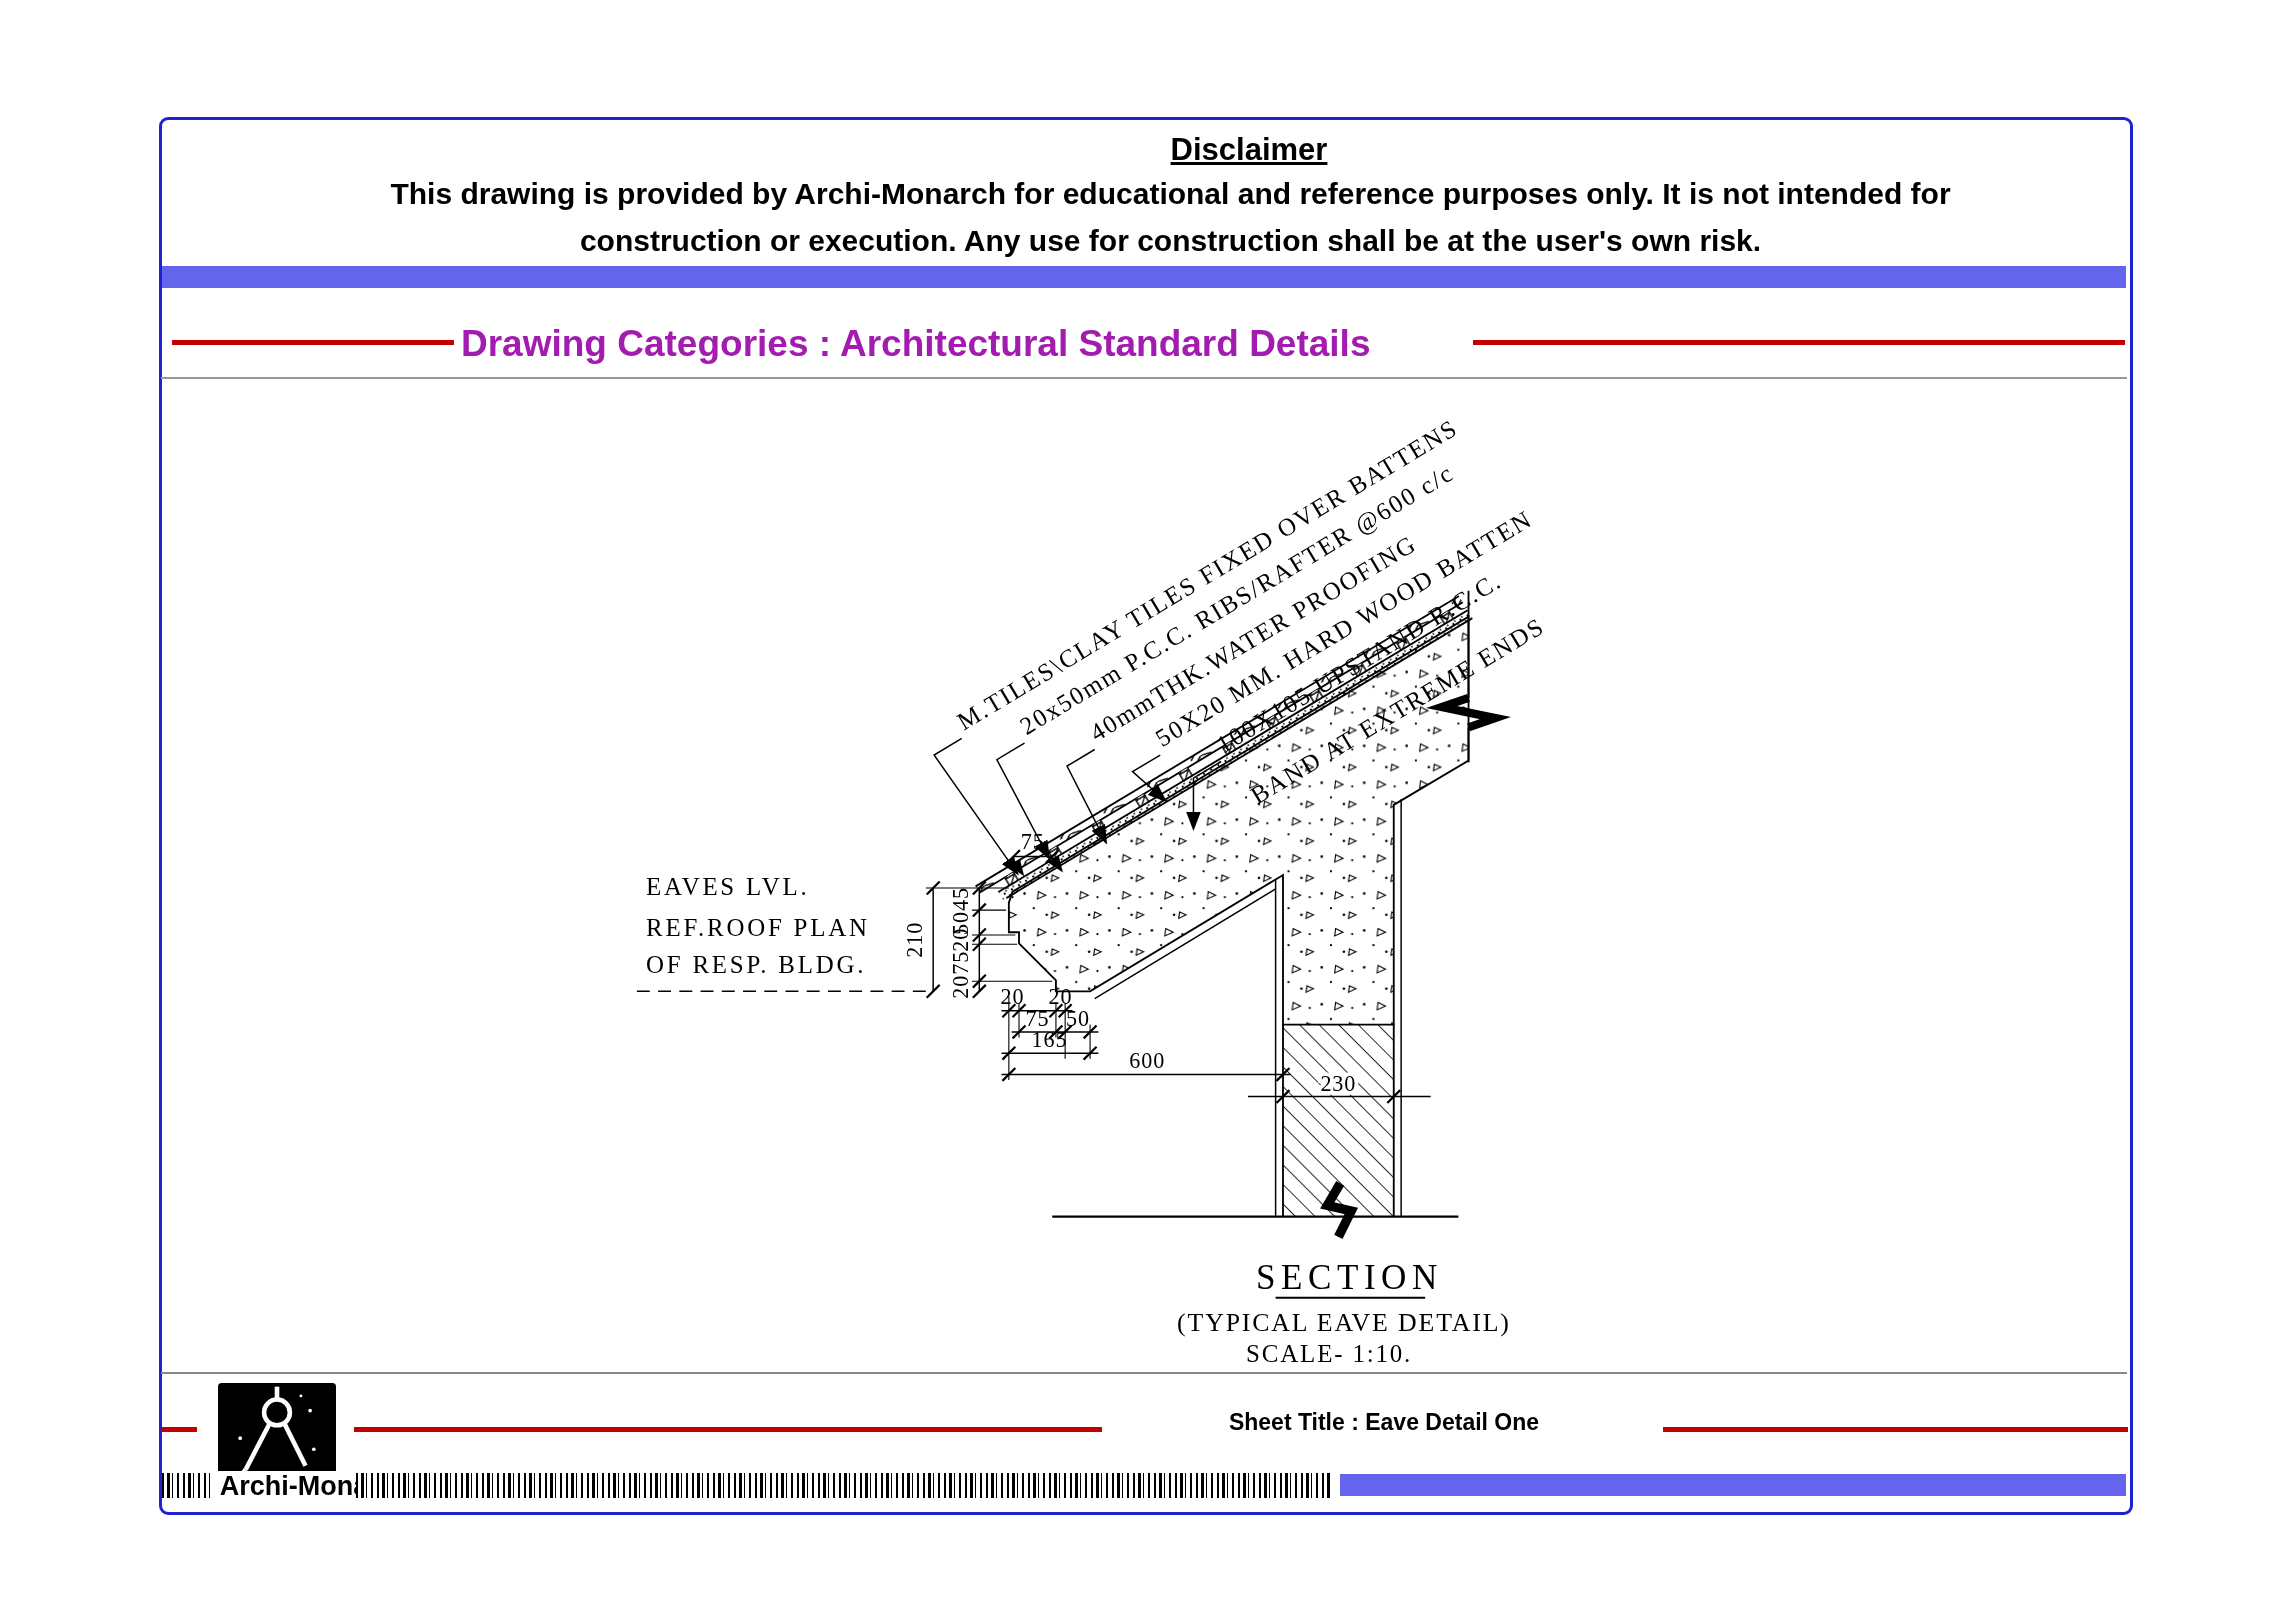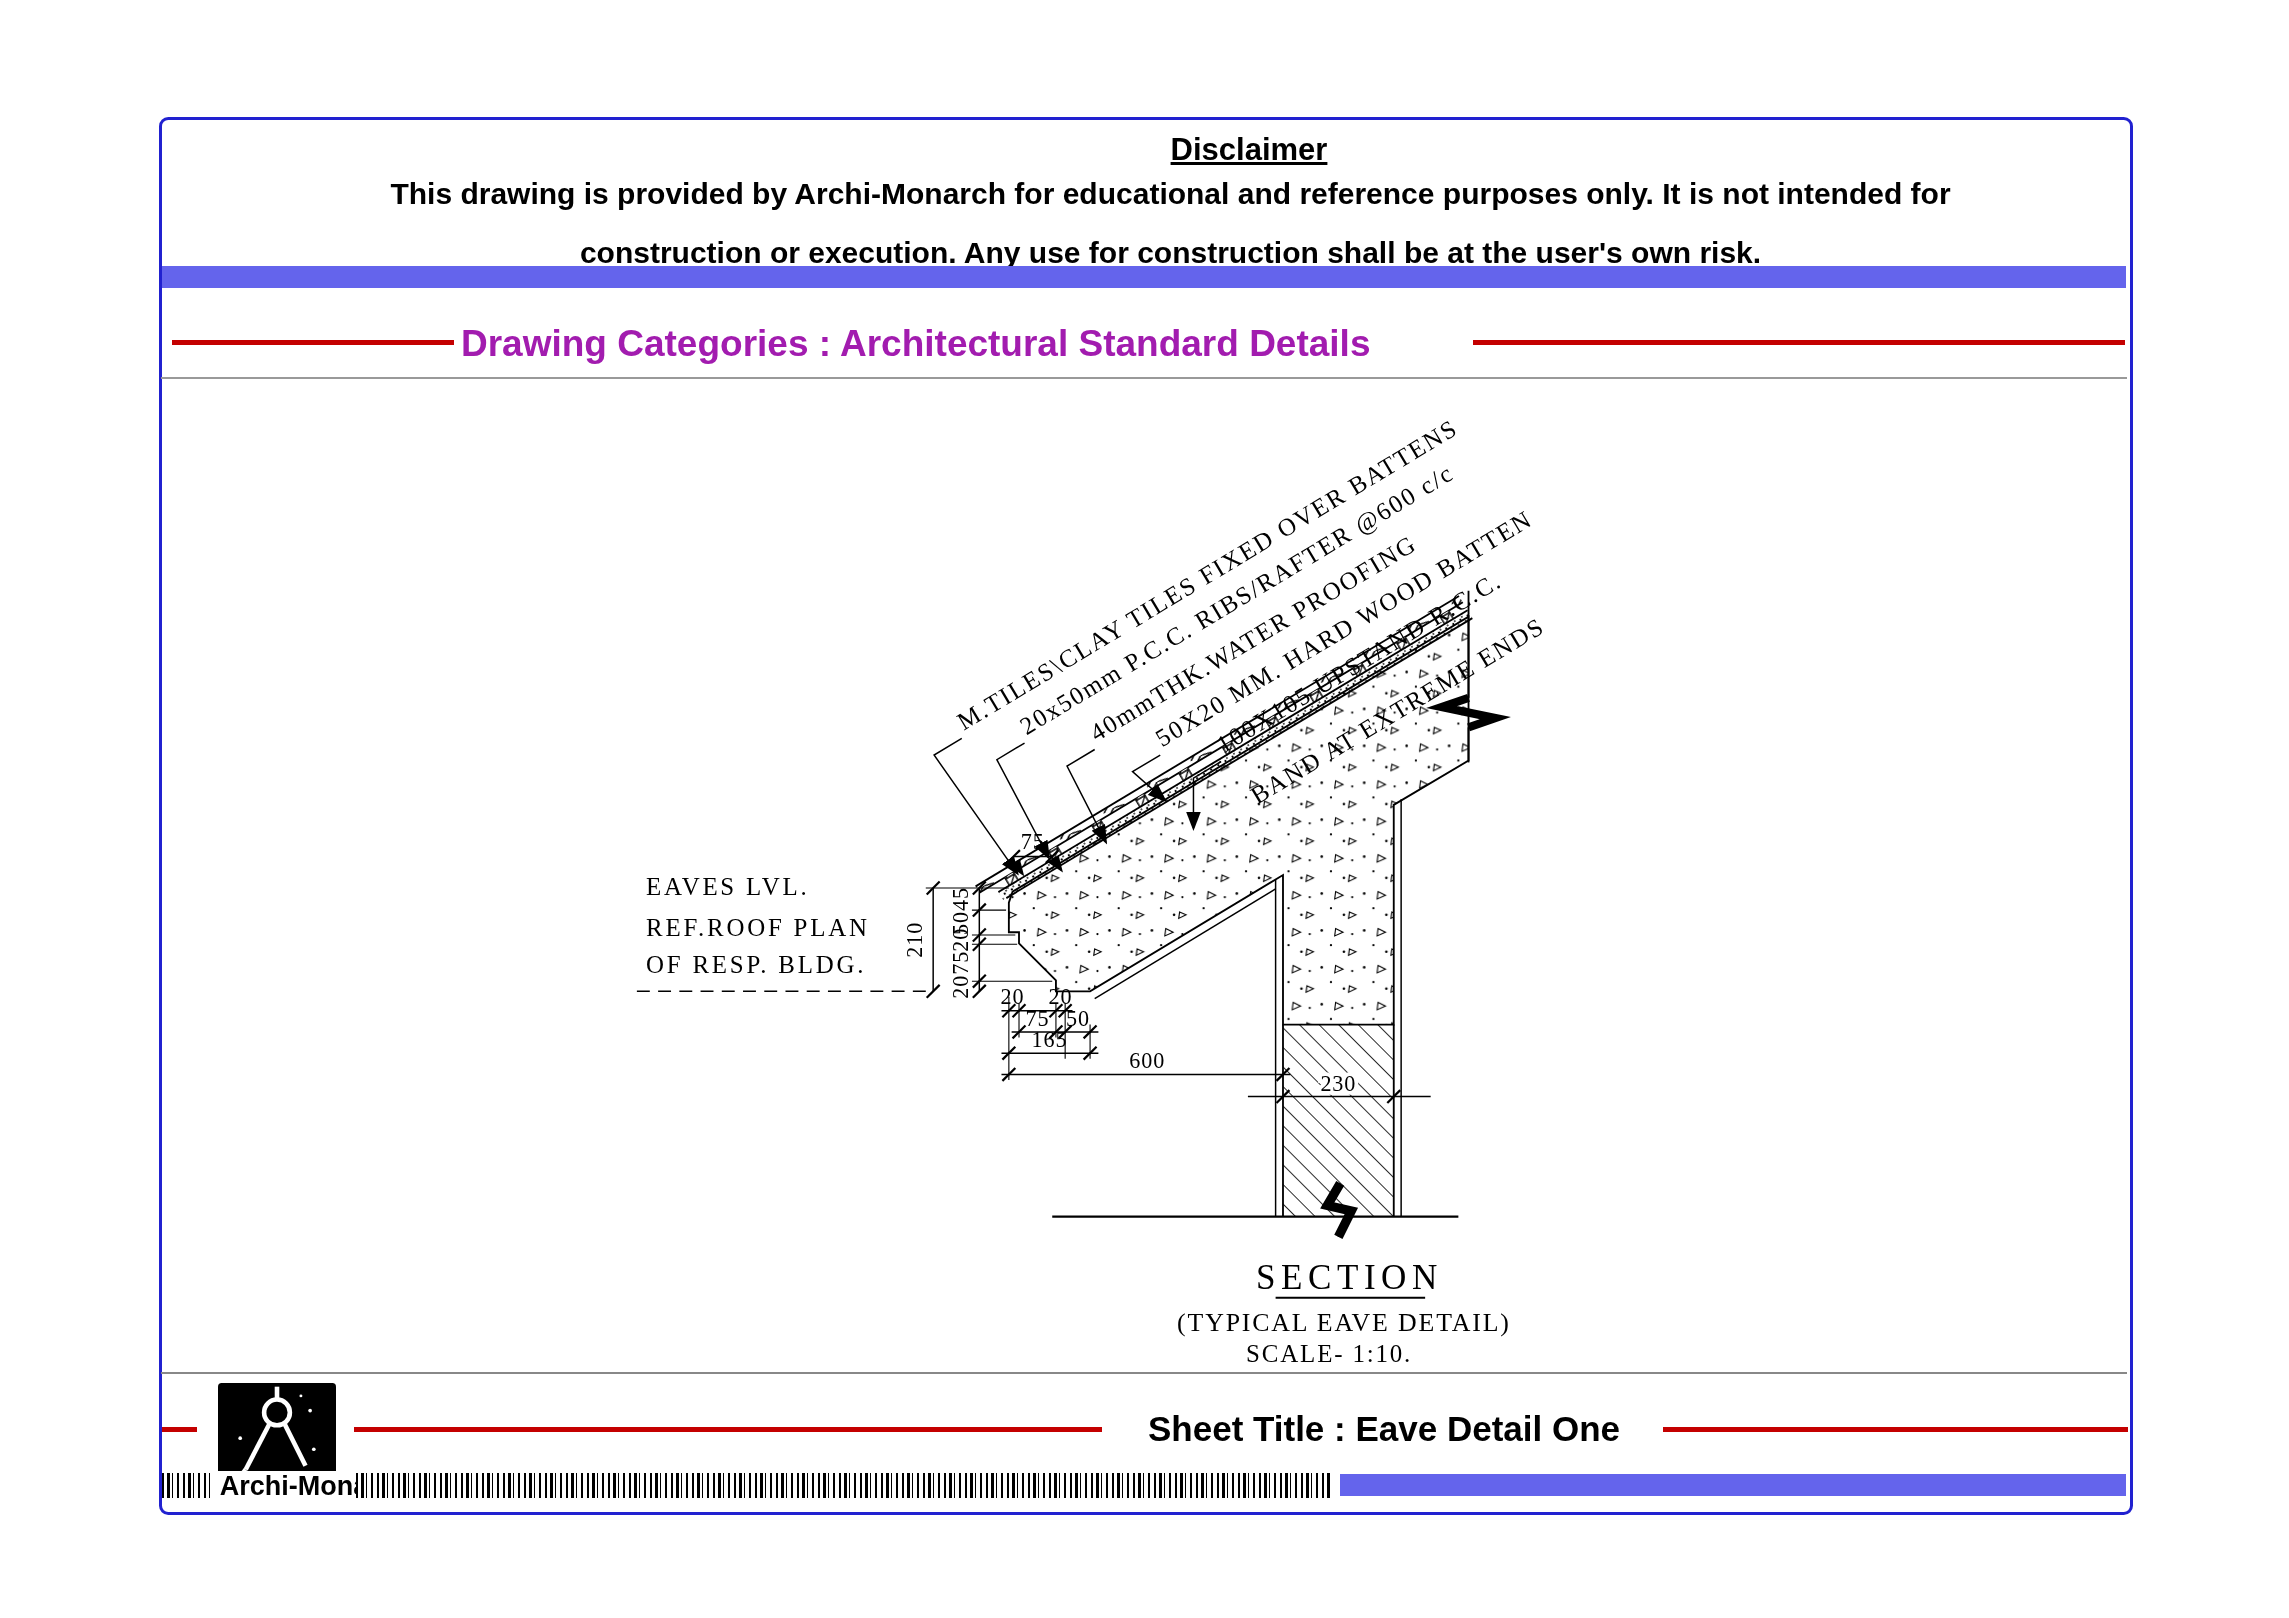--- a/index.html
+++ b/index.html
@@ -4,34 +4,34 @@
 <style>
   html,body{margin:0;padding:0;background:#ffffff;}
   body{width:2290px;height:1619px;position:relative;font-family:"Liberation Sans",sans-serif;}
   .abs{position:absolute;}
   
   #page-border{left:159px;top:117px;width:1968px;height:1392px;border:3.7px solid #2121d0;border-radius:9.2px;background:#ffffff;}
   
   #disclaimer-title{left:159px;top:132px;width:2180px;text-align:center;font-size:31px;font-weight:bold;text-decoration:underline;color:#000;}
   .disc-line{left:159px;width:1971px;text-align:center;font-size:30px;font-weight:bold;color:#000;padding-left:26px;}
   #disclaimer-line1{top:177px;}
-  #disclaimer-line2{top:236px;}
+  #disclaimer-line2{top:224px;}
   #top-blue-bar{left:162px;top:266px;width:1964px;height:22px;background:#6464ec;}
   
   .redline{height:4.6px;background:#c40000;}
   #hdr-red-left{left:172px;top:340px;width:282px;}
   #hdr-red-right{left:1473px;top:340px;width:652px;}
   #header-title{left:461px;top:323px;font-size:37px;font-weight:bold;white-space:nowrap;color:#a21caf;}
   #hdr-gray-line{left:161px;top:377px;width:1966px;height:1.8px;background:#999;}
   
   #ftr-gray-line{left:161px;top:1372px;width:1966px;height:1.8px;background:#888;}
   #ftr-red-dash{left:162px;top:1427px;width:35px;}
   #ftr-red-left{left:354px;top:1427px;width:748px;}
   #ftr-red-right{left:1663px;top:1427px;width:465px;}
-  #footer-title{left:1061px;top:1409px;width:646px;text-align:center;font-size:35px;font-weight:bold;white-space:nowrap;color:#000;}
+  #footer-title{left:1061px;top:1409px;width:646px;text-align:center;font-size:23px;font-weight:bold;white-space:nowrap;color:#000;}
   #logo-box{left:218px;top:1383px;width:118px;height:92px;background:#000;border-radius:3.7px;}
   .barcode{top:1473px;height:25px;background:repeating-linear-gradient(90deg,#000 0 1.8px,#fff 1.8px 4.6px,#000 4.6px 8.3px,#fff 8.3px 10px,#000 10px 11px,#fff 11px 14.8px,#000 14.8px 16.6px,#fff 16.6px 21px);}
   #barcode-left{left:162px;width:48px;}
   #brand-label{left:216px;top:1471px;font-size:27px;font-weight:bold;color:#000;white-space:nowrap;background:#fff;padding:0 3.7px;}
   #barcode-main{left:356px;width:976px;}
   #ftr-blue-bar{left:1340px;top:1474px;width:786px;height:22px;background:#6464ec;}
   
   #drawing-svg{left:0;top:0;width:2290px;height:1619px;}
   .cad{font-family:"Liberation Serif","DejaVu Serif",serif;fill:#000;}
   .lbl{font-size:27px;letter-spacing:2px;}

